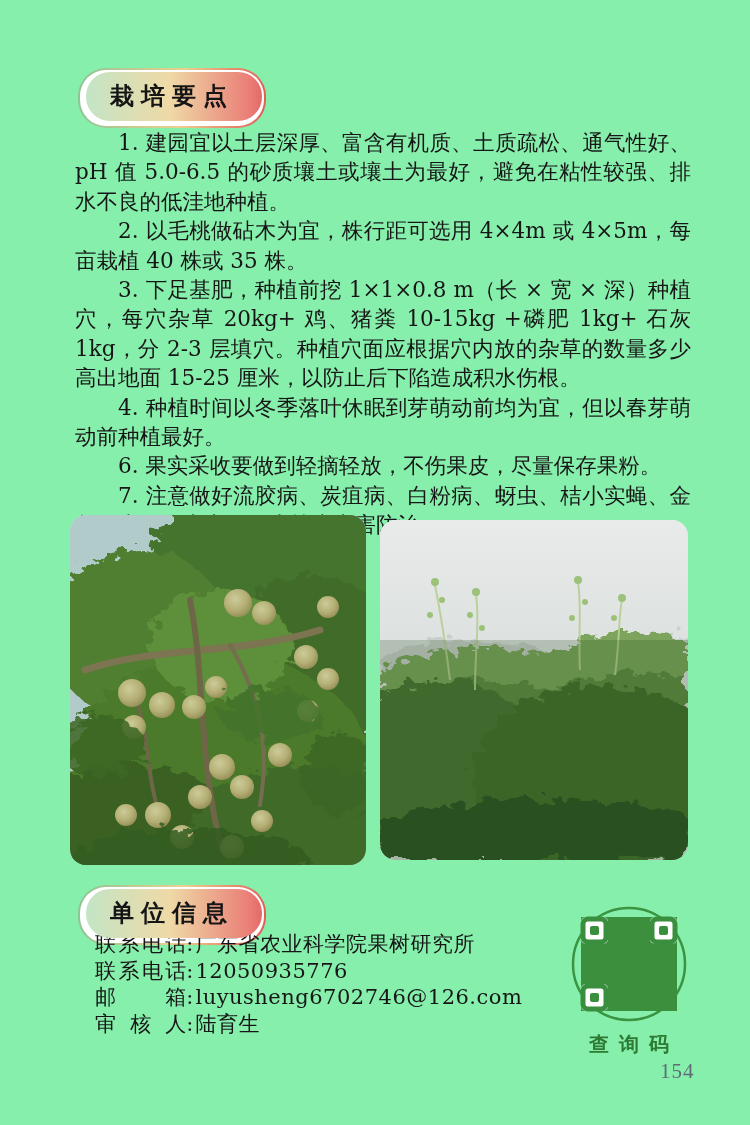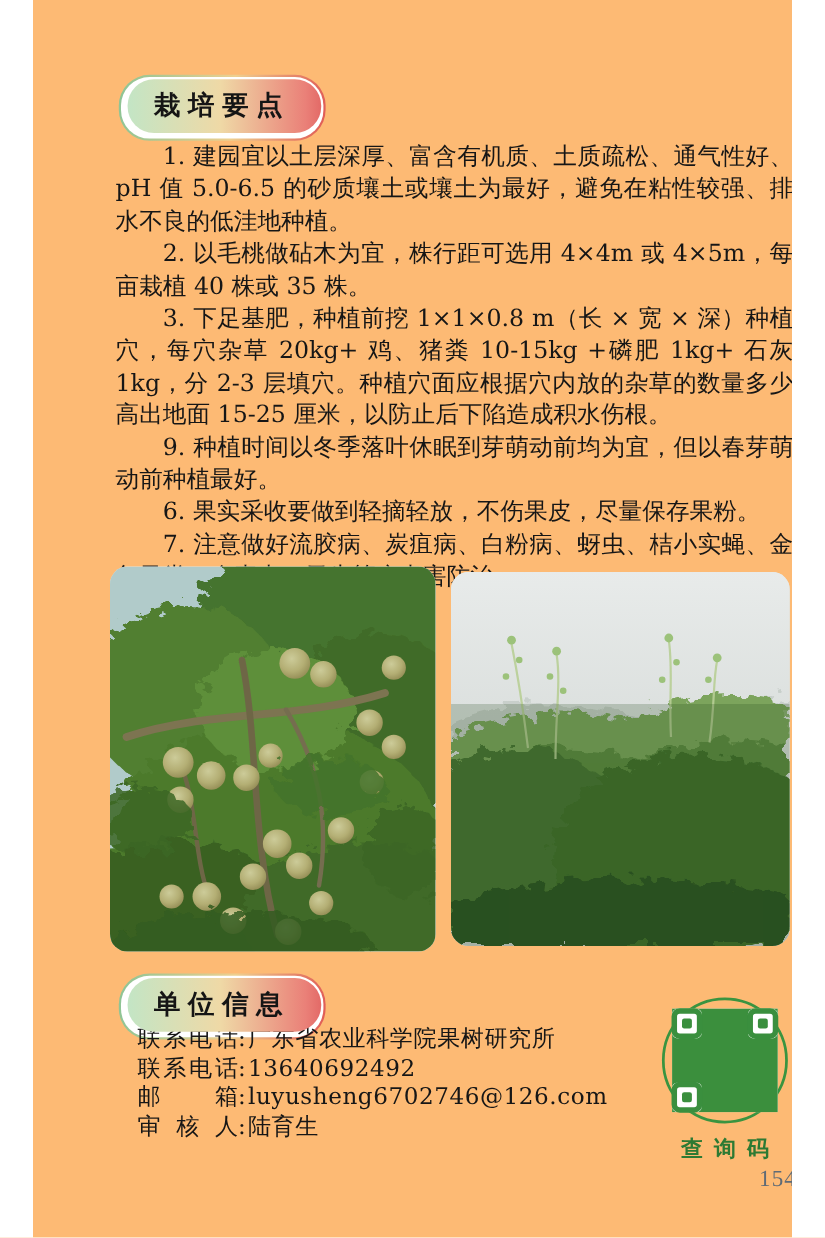--- a/index.html
+++ b/index.html
@@ -1,17 +1,17 @@
 <!DOCTYPE html>
 <html><head>
 <meta charset="utf-8">
 <style>
   html,body{margin:0;padding:0;background:#ffffff;}
   .page{
-    position:relative;width:690px;height:1125px;background:#fdba74;
+    position:relative;width:750px;height:1125px;background:#86efac;
     font-family:"DejaVu Serif","Liberation Serif",serif;color:#1a1a1a;
     overflow:hidden;margin:0 auto;
   }
 
   
   .badge{position:absolute;display:inline-block;}
   .badge::before{
     content:'';position:absolute;left:-8px;top:-4px;right:-4px;bottom:-7px;
     border-radius:28px;
     background:linear-gradient(95deg,#8cc495 0%,#eecf8f 55%,#e05a55 100%);
@@ -71,21 +71,21 @@
 <div class="page">
 
   <div class="badge" style="left:86px;top:72px;">
     <span class="fill">栽培要点</span>
   </div>
 
   <div class="paragraphs">
     <p>1. 建园宜以土层深厚、富含有机质、土质疏松、通气性好、pH 值 5.0-6.5 的砂质壤土或壤土为最好，避免在粘性较强、排水不良的低洼地种植。</p>
     <p>2. 以毛桃做砧木为宜，株行距可选用 4×4m 或 4×5m，每亩栽植 40 株或 35 株。</p>
     <p>3. 下足基肥，种植前挖 1×1×0.8 m（长 × 宽 × 深）种植穴，每穴杂草 20kg+ 鸡、猪粪 10-15kg +磷肥 1kg+ 石灰 1kg，分 2-3 层填穴。种植穴面应根据穴内放的杂草的数量多少高出地面 15-25 厘米，以防止后下陷造成积水伤根。</p>
-    <p>9. 种植时间以冬季落叶休眠到芽萌动前均为宜，但以春芽萌动前种植最好。</p>
+    <p>4. 种植时间以冬季落叶休眠到芽萌动前均为宜，但以春芽萌动前种植最好。</p>
     <p>6. 果实采收要做到轻摘轻放，不伤果皮，尽量保存果粉。</p>
     <p>7. 注意做好流胶病、炭疽病、白粉病、蚜虫、桔小实蝇、金龟子类、介壳虫、天牛等病虫害防治。</p>
   </div>
 
   <div class="photos">
 
     <div class="photo left">
       <svg width="296" height="350" viewBox="0 0 296 350" xmlns="http://www.w3.org/2000/svg">
         <defs>
           <radialGradient id="fruit" cx="40%" cy="35%" r="75%">
@@ -211,21 +211,21 @@
 
   <div class="badge" style="left:86px;top:889px;">
     <span class="fill">单位信息</span>
   </div>
 
   <div class="unit-rows">
     <div class="u-row">
       <span class="u-label">联系电话</span><span class="u-colon">:</span><span class="u-value">广东省农业科学院果树研究所</span>
     </div>
     <div class="u-row">
-      <span class="u-label">联系电话</span><span class="u-colon">:</span><span class="u-value">13640692492</span>
+      <span class="u-label">联系电话</span><span class="u-colon">:</span><span class="u-value">12050935776</span>
     </div>
     <div class="u-row">
       <span class="u-label">邮箱</span><span class="u-colon">:</span><span class="u-value">luyusheng6702746@126.com</span>
     </div>
     <div class="u-row">
       <span class="u-label">审核人</span><span class="u-colon">:</span><span class="u-value">陆育生</span>
     </div>
   </div>
 
   <div class="qr-block">

